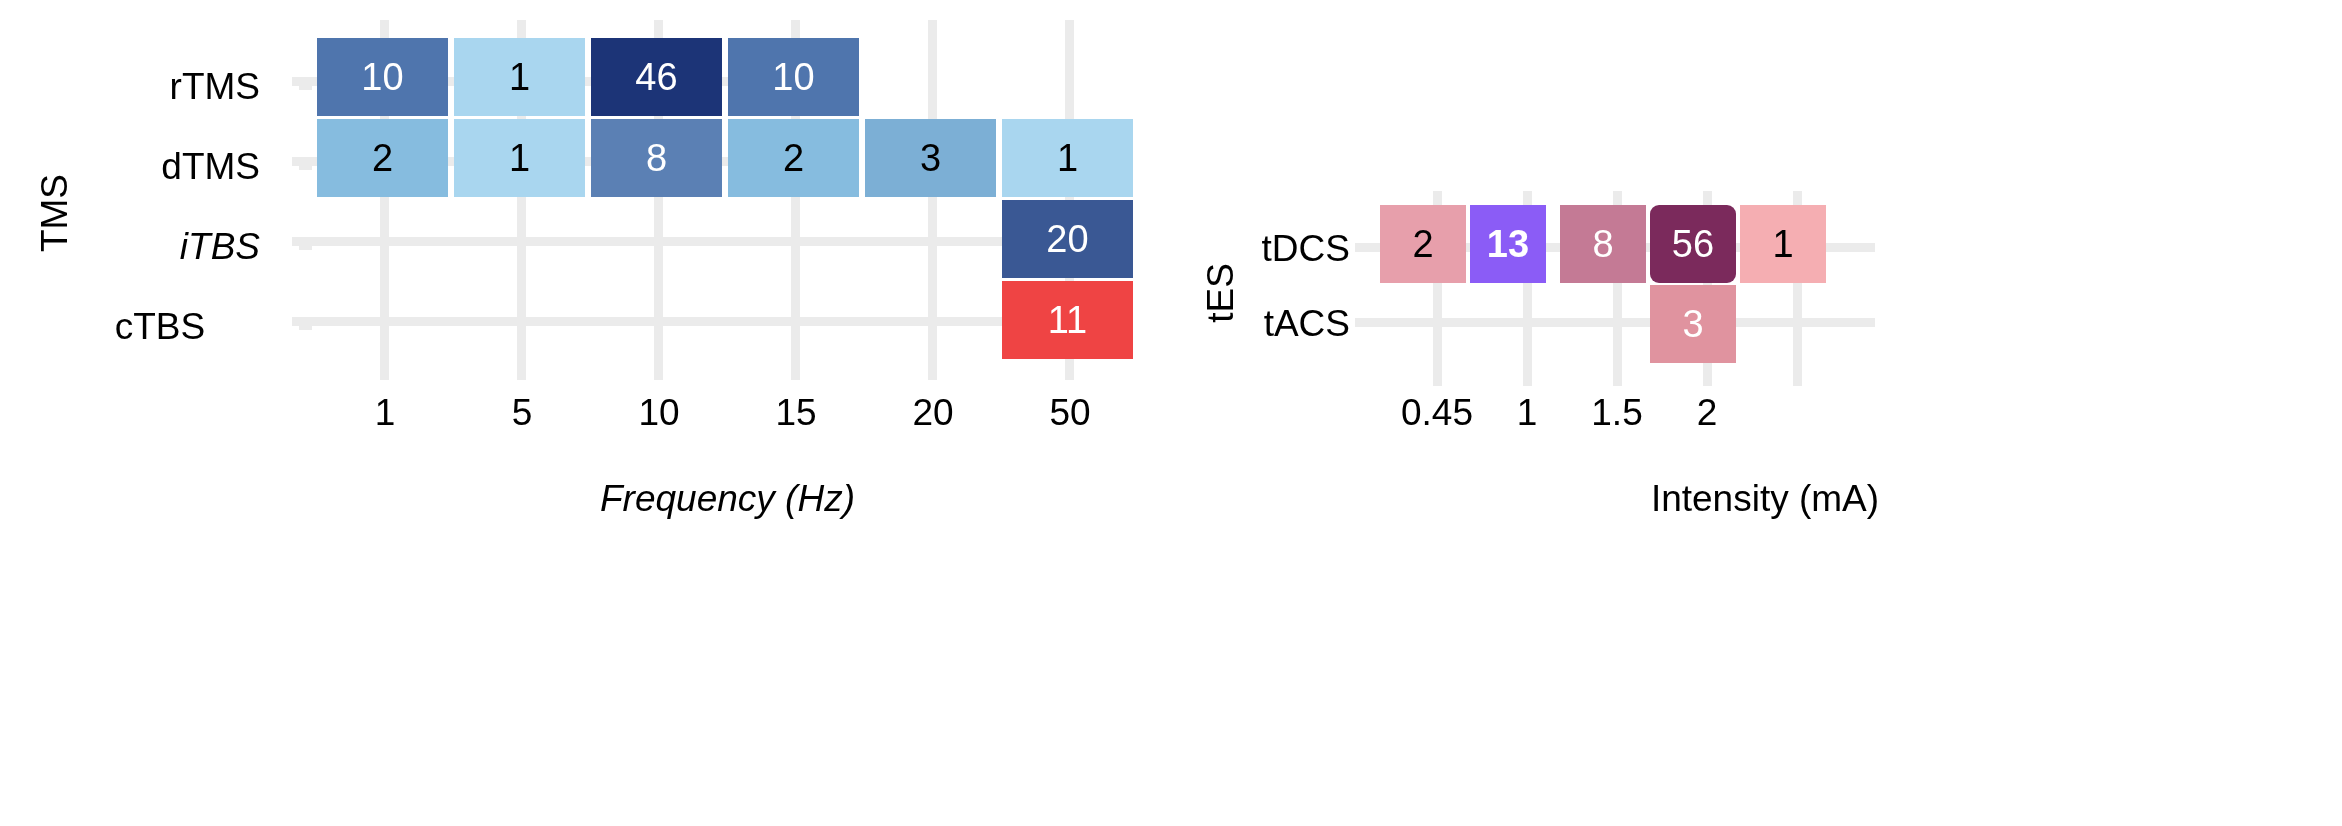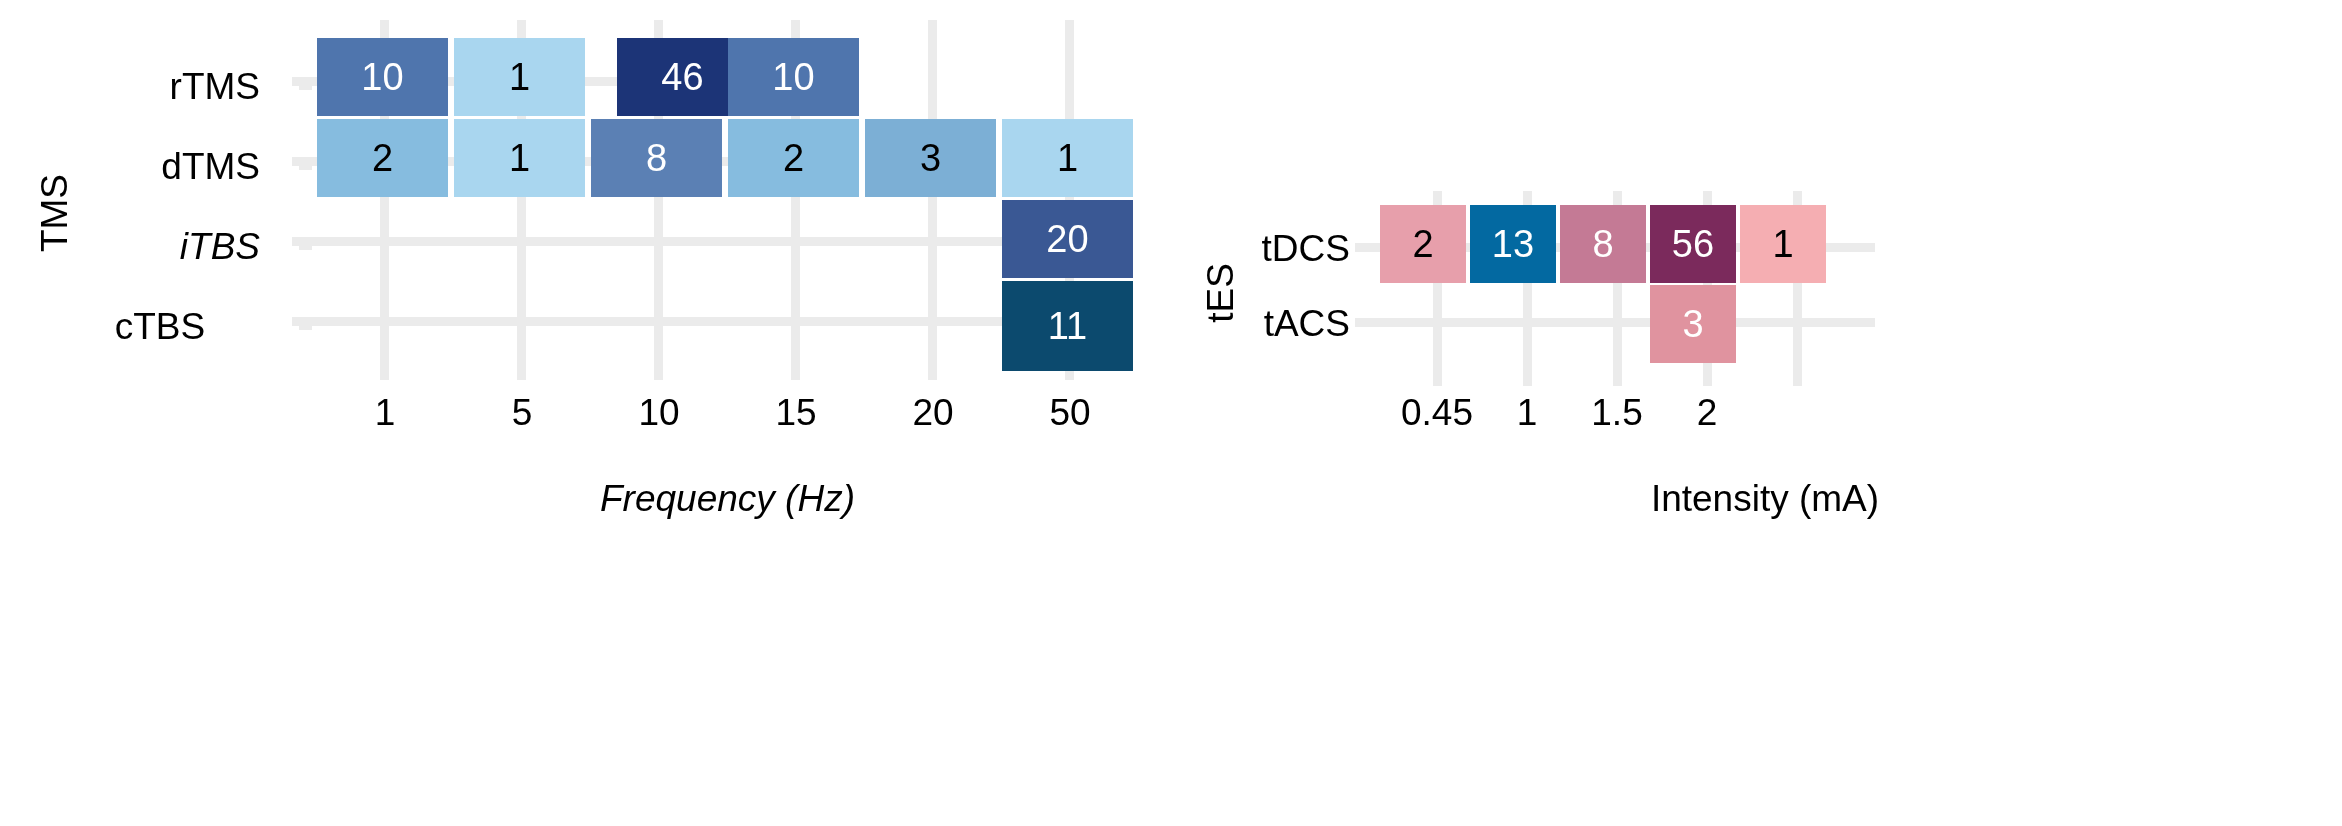--- a/index.html
+++ b/index.html
@@ -104,21 +104,21 @@
       <div class="gridline-h" style="left:-25px;top:123px;width:560px;"></div>
       <div class="gridline-h" style="left:-25px;top:203px;width:725px;"></div>
       <div class="gridline-h" style="left:-25px;top:283px;width:725px;"></div>
 
       <div class="cell" style="left:0px;top:4px;width:131px;height:78px;background:#4f75ad;">
         <span style="color:#ffffff;">10</span>
       </div>
       <div class="cell" style="left:137px;top:4px;width:131px;height:78px;background:#a9d6ef;">
         <span style="color:#000000;">1</span>
       </div>
-      <div class="cell" style="left:274px;top:4px;width:131px;height:78px;background:#1c3477;margin-left:26px;">
+      <div class="cell" style="left:274px;top:4px;width:131px;height:78px;background:#1c3477;">
         <span style="color:#ffffff;">46</span>
       </div>
       <div class="cell" style="left:411px;top:4px;width:131px;height:78px;background:#4f75ad;">
         <span style="color:#ffffff;">10</span>
       </div>
 
       <div class="cell" style="left:0px;top:85px;width:131px;height:78px;background:#86bcdf;">
         <span style="color:#000000;">2</span>
       </div>
       <div class="cell" style="left:137px;top:85px;width:131px;height:78px;background:#a9d6ef;">
@@ -134,21 +134,21 @@
         <span style="color:#000000;">3</span>
       </div>
       <div class="cell" style="left:685px;top:85px;width:131px;height:78px;background:#a9d6ef;">
         <span style="color:#000000;">1</span>
       </div>
 
       <div class="cell" style="left:685px;top:166px;width:131px;height:78px;background:#3a5894;">
         <span style="color:#ffffff;">20</span>
       </div>
 
-      <div class="cell" style="left:685px;top:247px;width:131px;height:90px;background:#0c4a6e;">
+      <div class="cell" style="left:685px;top:247px;width:131px;height:78px;background:#ef4444;">
         <span style="color:#ffffff;">11</span>
       </div>
     </div>
 
     <div class="tick-x" style="left:380px;top:22px;"></div>
     <div class="tick-x" style="left:517px;top:22px;"></div>
     <div class="tick-x" style="left:654px;top:22px;"></div>
     <div class="tick-x" style="left:791px;top:22px;"></div>
     <div class="tick-x" style="left:928px;top:22px;"></div>
     <div class="tick-x" style="left:1065px;top:22px;"></div>
@@ -180,27 +180,27 @@
       <div class="gridline-v" style="left:233px;top:-14px;height:195px;"></div>
       <div class="gridline-v" style="left:323px;top:-14px;height:195px;"></div>
       <div class="gridline-v" style="left:413px;top:-14px;height:195px;"></div>
 
       <div class="gridline-h" style="left:-25px;top:38px;width:520px;"></div>
       <div class="gridline-h" style="left:-25px;top:113px;width:520px;"></div>
 
       <div class="cell" style="left:0px;top:0px;width:86px;height:78px;background:#e79fab;">
         <span style="color:#000000;">2</span>
       </div>
-      <div class="cell" style="left:90px;top:0px;width:86px;height:78px;background:#0369a1;">
+      <div class="cell" style="left:90px;top:0px;width:76px;height:78px;background:#8b5cf6;font-weight:bold;">
         <span style="color:#ffffff;">13</span>
       </div>
       <div class="cell" style="left:180px;top:0px;width:86px;height:78px;background:#c47a95;">
         <span style="color:#ffffff;">8</span>
       </div>
-      <div class="cell" style="left:270px;top:0px;width:86px;height:78px;background:#7b2a5c;">
+      <div class="cell" style="left:270px;top:0px;width:86px;height:78px;background:#7b2a5c;border-radius:9px;">
         <span style="color:#ffffff;">56</span>
       </div>
       <div class="cell" style="left:360px;top:0px;width:86px;height:78px;background:#f5aeb2;">
         <span style="color:#000000;">1</span>
       </div>
 
       <div class="cell" style="left:270px;top:80px;width:86px;height:78px;background:#e0939f;">
         <span style="color:#ffffff;">3</span>
       </div>
     </div>

